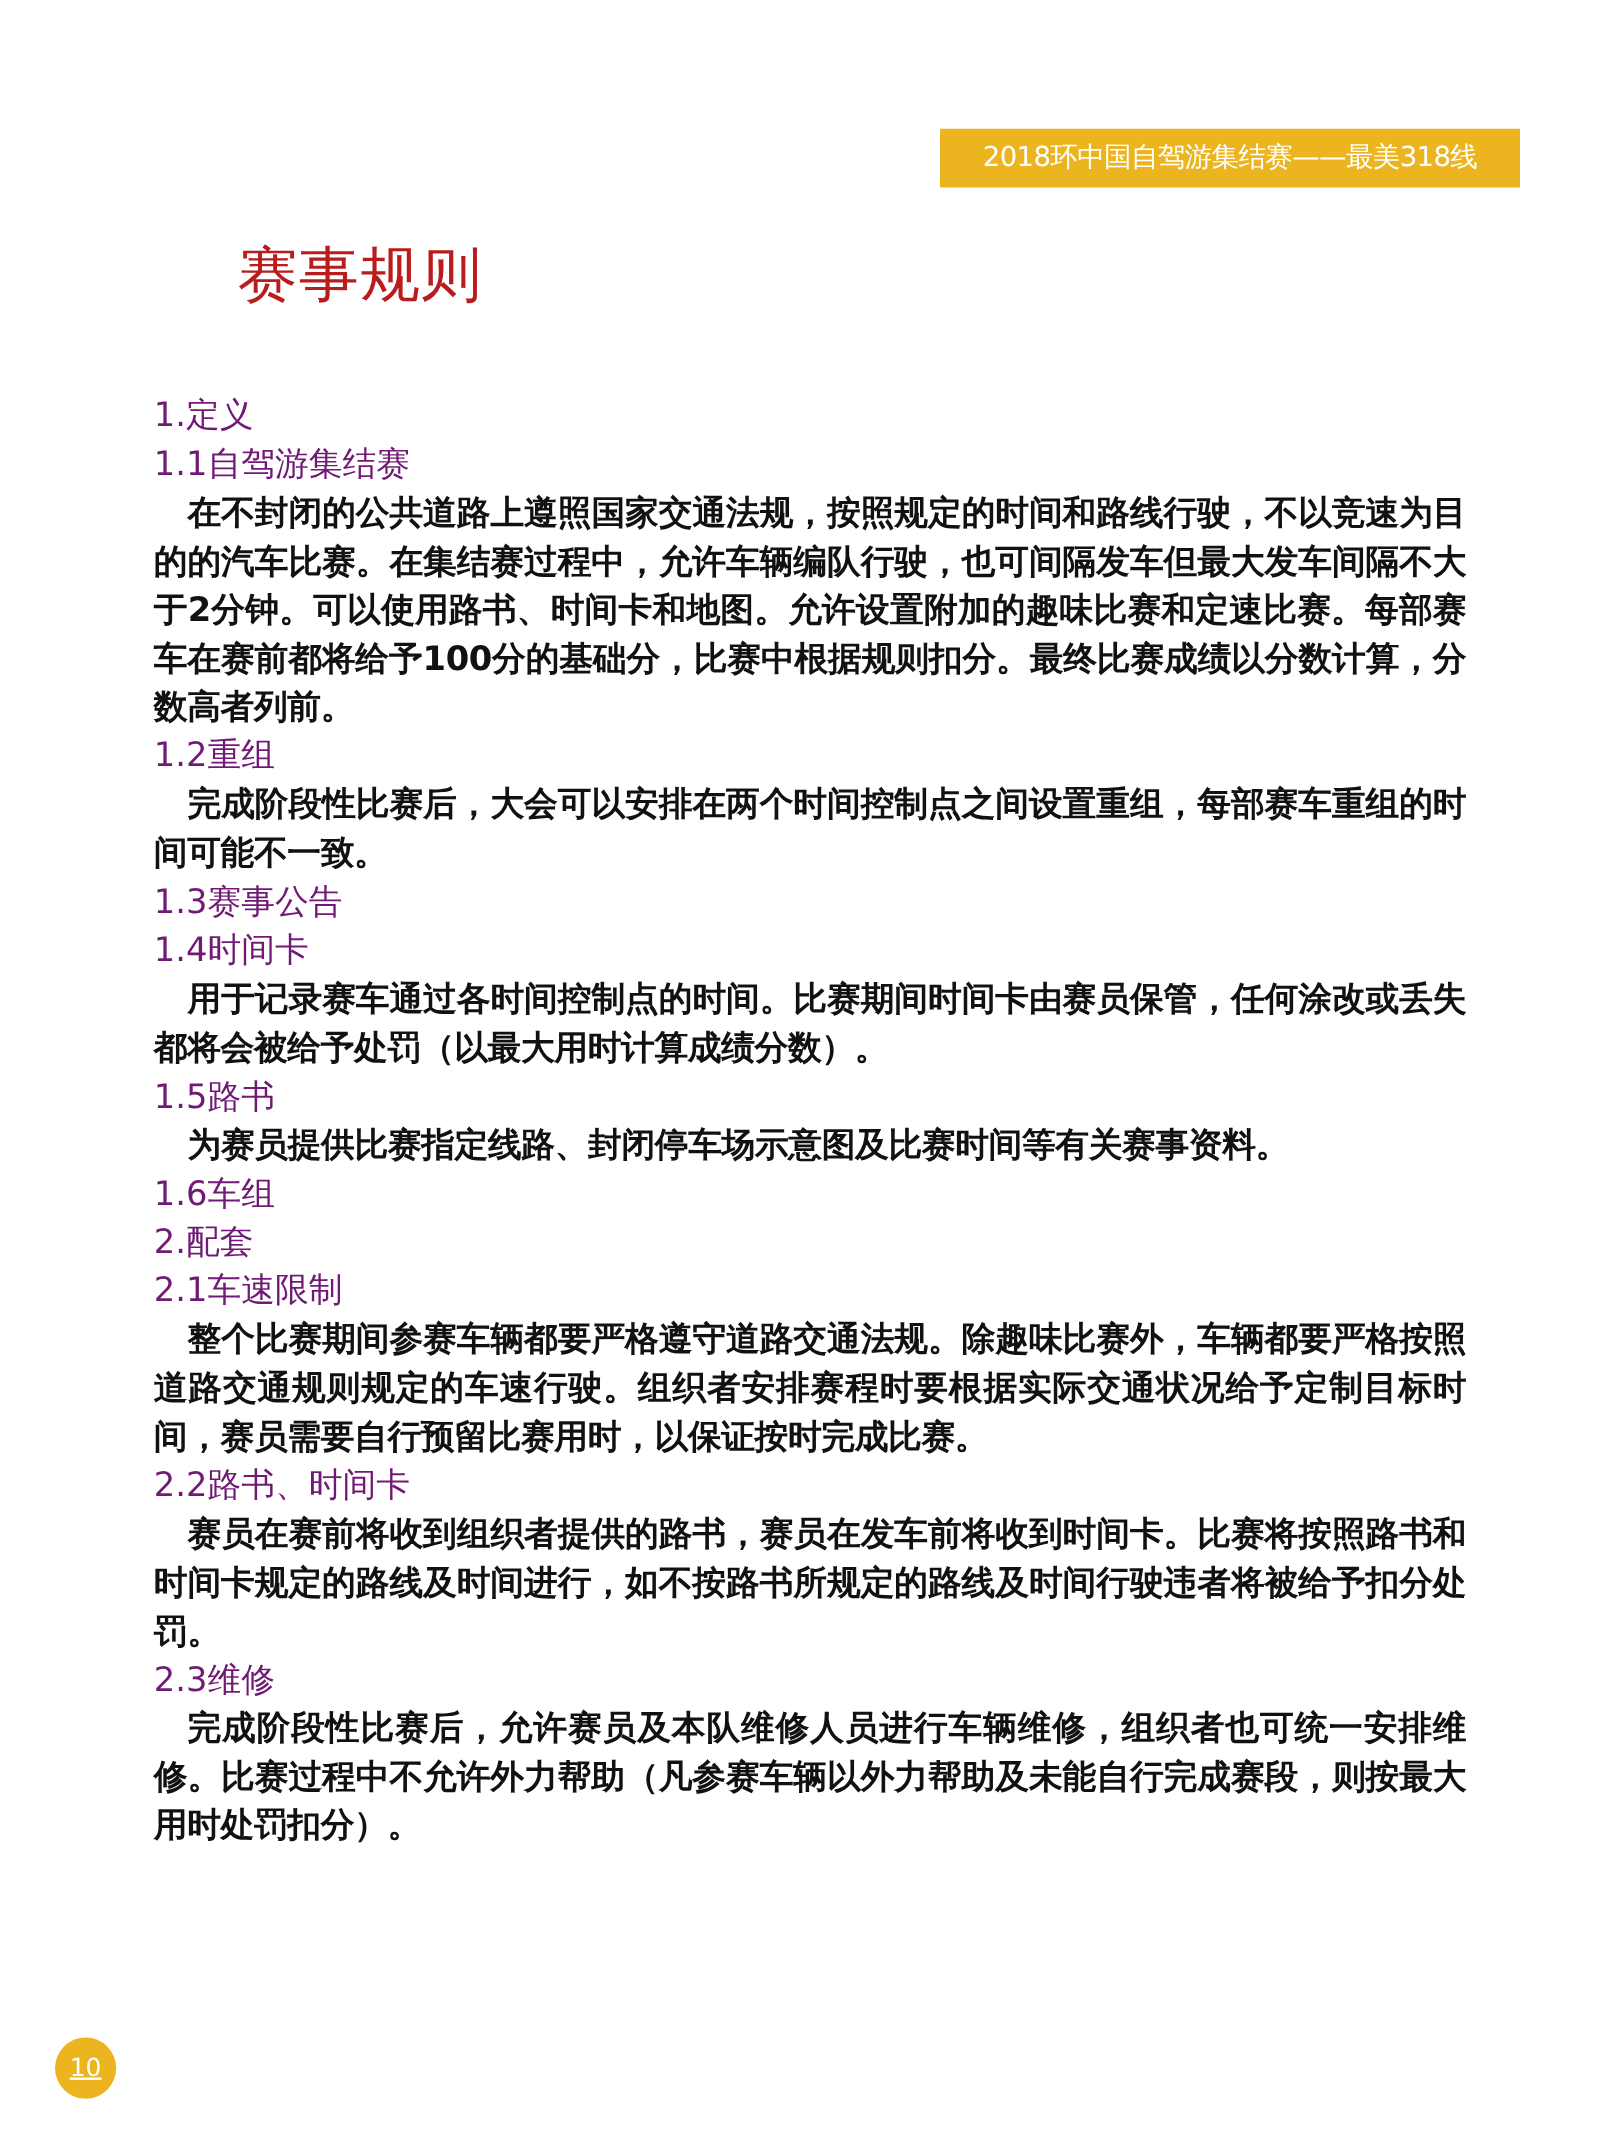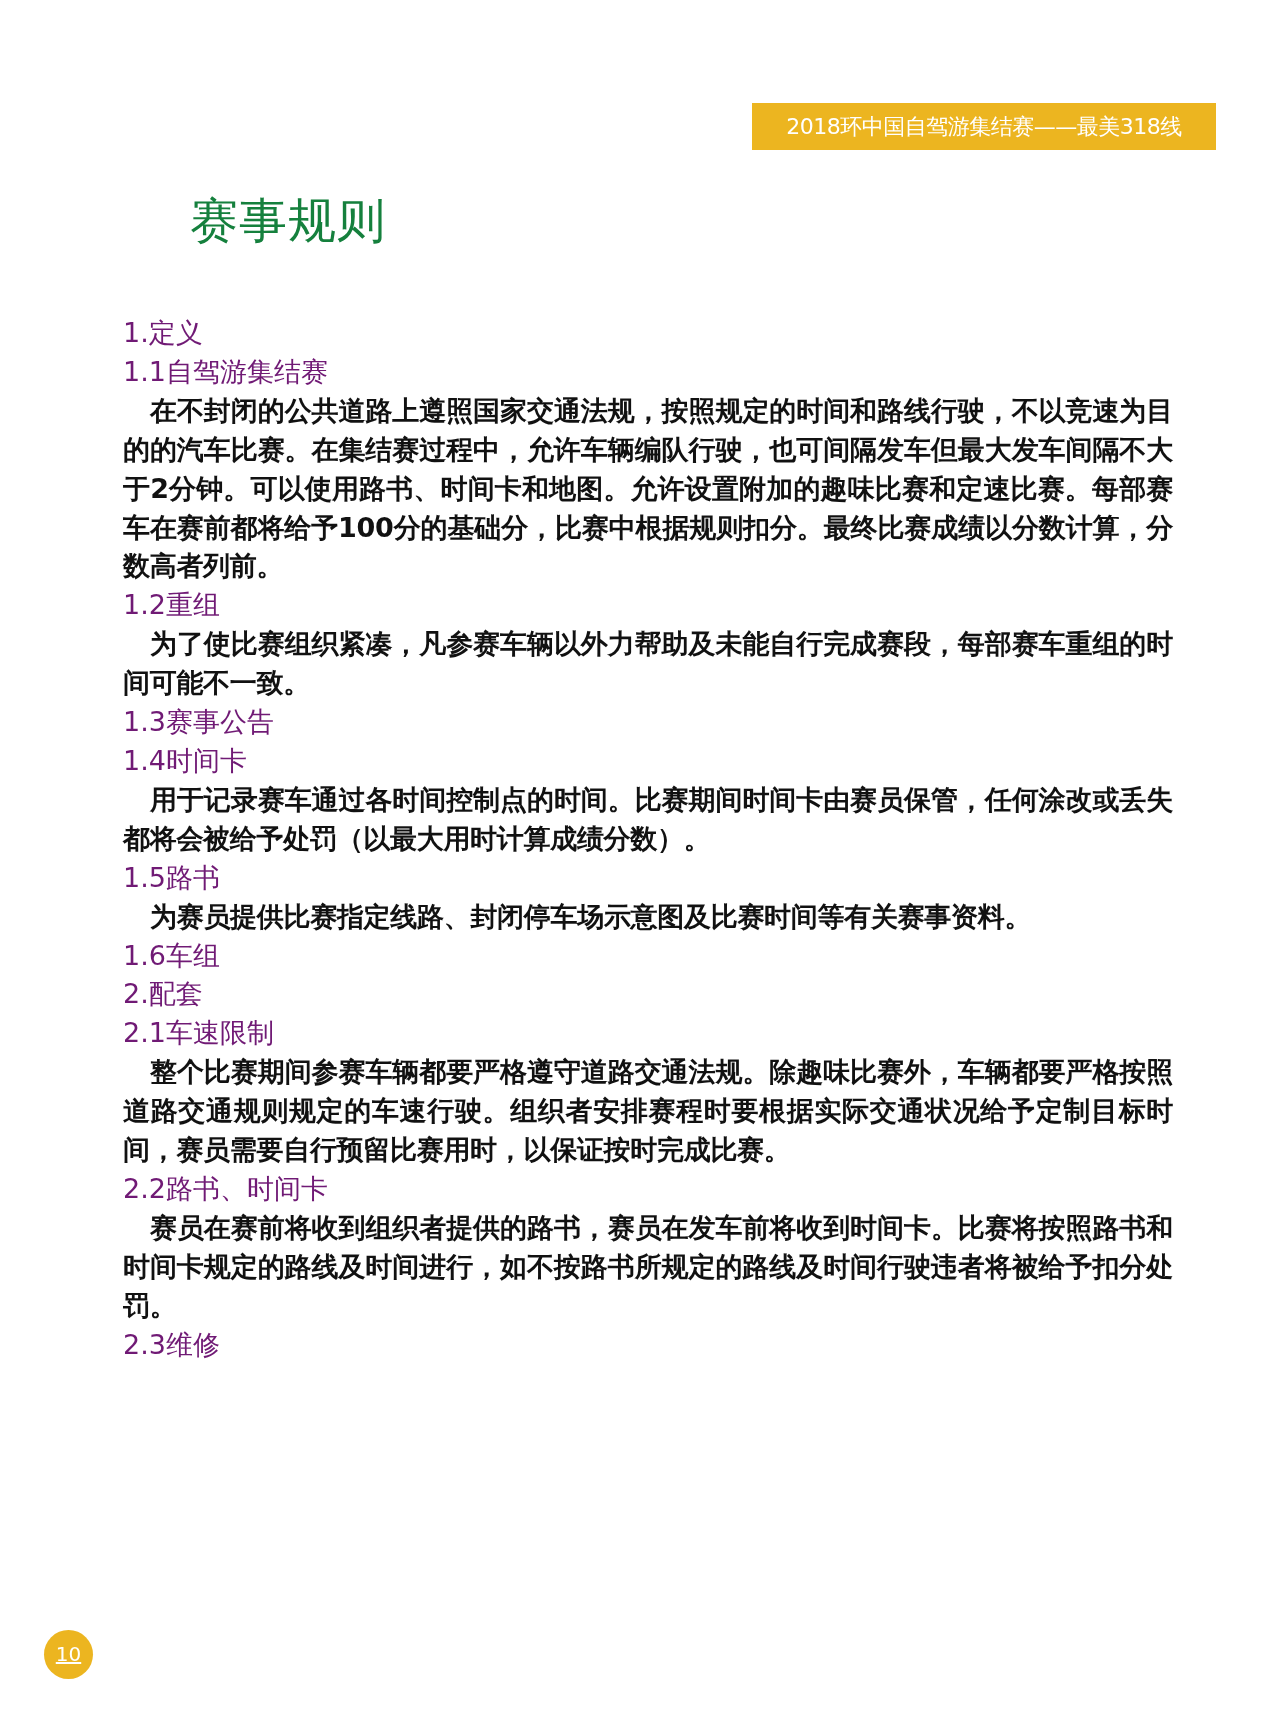--- a/index.html
+++ b/index.html
@@ -27,21 +27,21 @@
       text-align: center;
       white-space: nowrap;
       letter-spacing: -0.5px;
     }
     .page-title {
       position: absolute;
       left: 190px;
       top: 192px;
       font-size: 48px;
       line-height: 56px;
-      color: #15803d;
+      color: #b91c1c;
       letter-spacing: 1px;
     }
     .content {
       position: absolute;
       left: 123px;
       top: 314px;
       width: 1050px;
       font-size: 27px;
       line-height: 38.9px;
       color: #111111;
@@ -78,36 +78,37 @@
 
 <div class="page-title">赛事规则</div>
 
 <div class="content">
   <div class="heading">1.定义</div>
 
   <div class="heading">1.1自驾游集结赛</div>
   <div class="para">在不封闭的公共道路上遵照国家交通法规，按照规定的时间和路线行驶，不以竞速为目的的汽车比赛。在集结赛过程中，允许车辆编队行驶，也可间隔发车但最大发车间隔不大于2分钟。可以使用路书、时间卡和地图。允许设置附加的趣味比赛和定速比赛。每部赛车在赛前都将给予100分的基础分，比赛中根据规则扣分。最终比赛成绩以分数计算，分数高者列前。</div>
 
   <div class="heading">1.2重组</div>
-  <div class="para">为了使比赛组织紧凑，凡参赛车辆以外力帮助及未能自行完成赛段，每部赛车重组的时间可能不一致。</div>
+  <div class="para">完成阶段性比赛后，大会可以安排在两个时间控制点之间设置重组，每部赛车重组的时间可能不一致。</div>
 
   <div class="heading">1.3赛事公告</div>
 
   <div class="heading">1.4时间卡</div>
   <div class="para">用于记录赛车通过各时间控制点的时间。比赛期间时间卡由赛员保管，任何涂改或丢失都将会被给予处罚（以最大用时计算成绩分数）。</div>
 
   <div class="heading">1.5路书</div>
   <div class="para">为赛员提供比赛指定线路、封闭停车场示意图及比赛时间等有关赛事资料。</div>
 
   <div class="heading">1.6车组</div>
 
   <div class="heading">2.配套</div>
 
   <div class="heading">2.1车速限制</div>
   <div class="para">整个比赛期间参赛车辆都要严格遵守道路交通法规。除趣味比赛外，车辆都要严格按照道路交通规则规定的车速行驶。组织者安排赛程时要根据实际交通状况给予定制目标时间，赛员需要自行预留比赛用时，以保证按时完成比赛。</div>
 
   <div class="heading">2.2路书、时间卡</div>
   <div class="para">赛员在赛前将收到组织者提供的路书，赛员在发车前将收到时间卡。比赛将按照路书和时间卡规定的路线及时间进行，如不按路书所规定的路线及时间行驶违者将被给予扣分处罚。</div>
 
   <div class="heading">2.3维修</div>
+  <div class="para">完成阶段性比赛后，允许赛员及本队维修人员进行车辆维修，组织者也可统一安排维修。比赛过程中不允许外力帮助（凡参赛车辆以外力帮助及未能自行完成赛段，则按最大用时处罚扣分）。</div>
 </div>
 
 <div class="page-number">10</div>
 
 </body></html>

